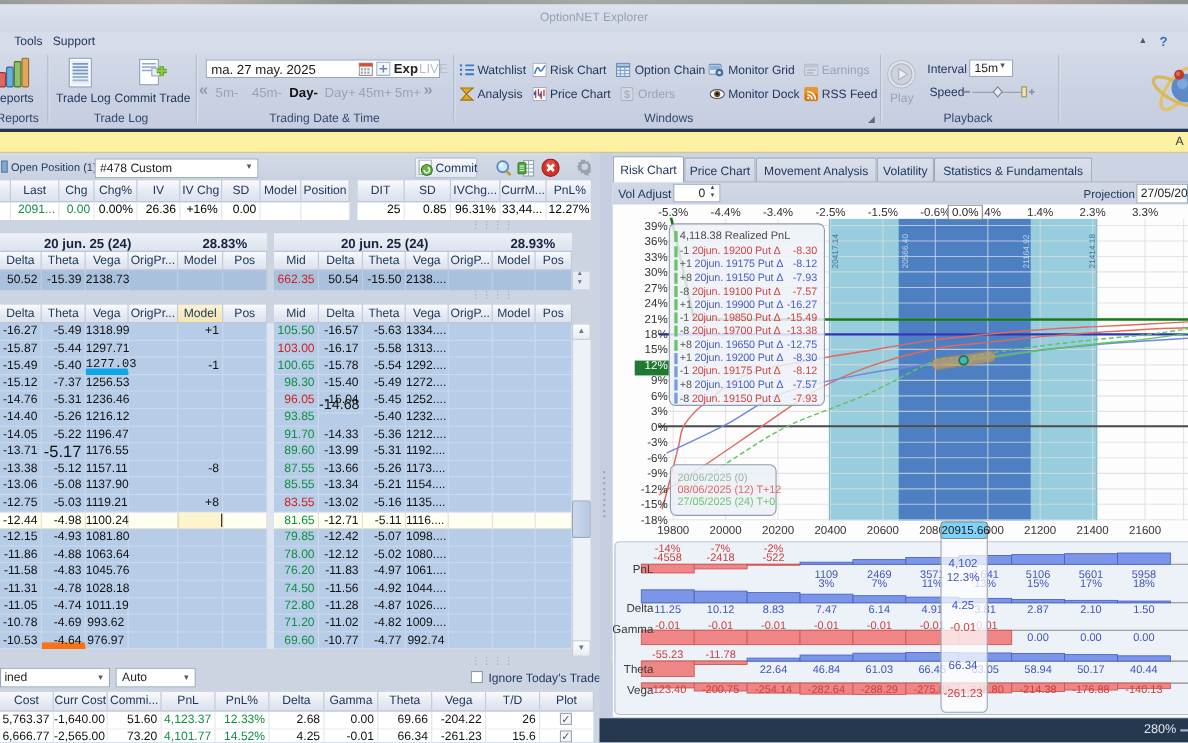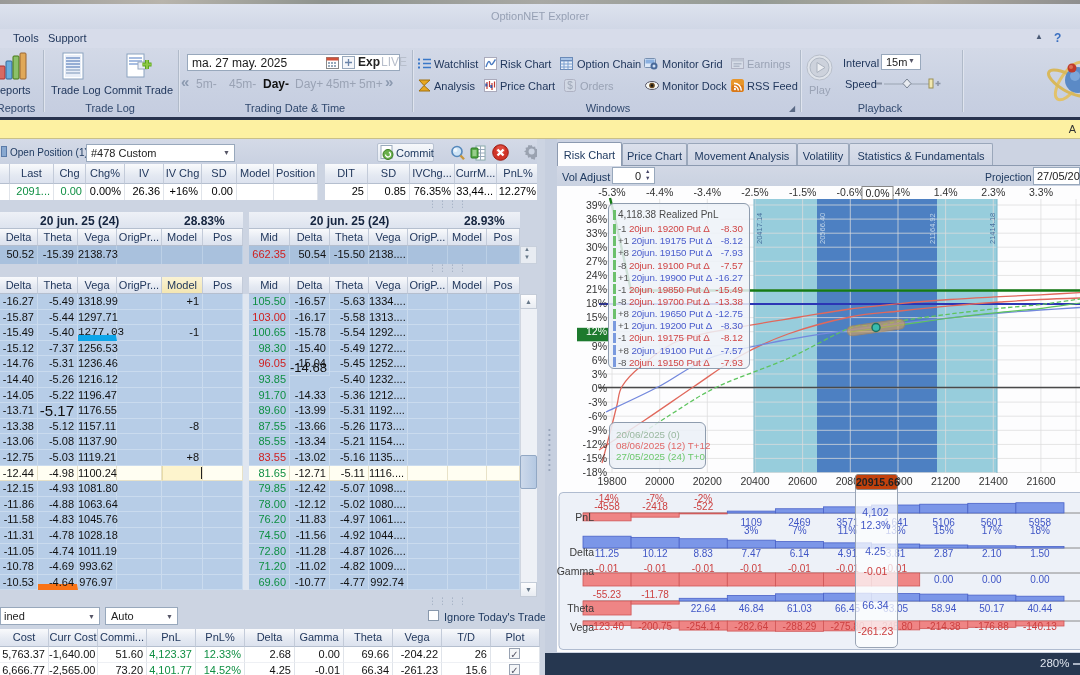--- a/index.html
+++ b/index.html
@@ -269,21 +269,21 @@
 <div class="abs num green" style="left:10px;top:45px;width:44px;height:16px;line-height:15px;background:#fff;border-right:1px solid #e0e4ea;font-size:11px;">2091...</div>
 <div class="abs num green" style="left:54px;top:45px;width:32px;height:16px;line-height:15px;background:#fff;border-right:1px solid #e0e4ea;font-size:11px;">0.00</div>
 <div class="abs num " style="left:86px;top:45px;width:39px;height:16px;line-height:15px;background:#fff;border-right:1px solid #e0e4ea;font-size:11px;">0.00%</div>
 <div class="abs num " style="left:125px;top:45px;width:39px;height:16px;line-height:15px;background:#fff;border-right:1px solid #e0e4ea;font-size:11px;">26.36</div>
 <div class="abs num " style="left:164px;top:45px;width:38px;height:16px;line-height:15px;background:#fff;border-right:1px solid #e0e4ea;font-size:11px;">+16%</div>
 <div class="abs num " style="left:202px;top:45px;width:35px;height:16px;line-height:15px;background:#fff;border-right:1px solid #e0e4ea;font-size:11px;">0.00</div>
 <div class="abs num " style="left:237px;top:45px;width:37px;height:16px;line-height:15px;background:#fff;border-right:1px solid #e0e4ea;font-size:11px;"></div>
 <div class="abs num " style="left:274px;top:45px;width:44px;height:16px;line-height:15px;background:#fff;border-right:1px solid #e0e4ea;font-size:11px;"></div>
 <div class="abs num" style="left:325px;top:45px;width:43px;height:16px;line-height:15px;background:#fff;border-right:1px solid #e0e4ea;font-size:11px;">25</div>
 <div class="abs num" style="left:368px;top:45px;width:42px;height:16px;line-height:15px;background:#fff;border-right:1px solid #e0e4ea;font-size:11px;">0.85</div>
-<div class="abs num" style="left:410px;top:45px;width:45px;height:16px;line-height:15px;background:#fff;border-right:1px solid #e0e4ea;font-size:11px;">76.35%</div>
+<div class="abs num" style="left:410px;top:45px;width:45px;height:16px;line-height:15px;background:#fff;border-right:1px solid #e0e4ea;font-size:11px;">96.31%</div>
 <div class="abs num" style="left:455px;top:45px;width:42px;height:16px;line-height:15px;background:#fff;border-right:1px solid #e0e4ea;font-size:11px;">33,44...</div>
 <div class="abs num" style="left:497px;top:45px;width:43px;height:16px;line-height:15px;background:#fff;border-right:1px solid #e0e4ea;font-size:11px;">12.27%</div>
 <div class="abs" style="left:0;top:61px;width:545px;height:12px;background:#ccd4e2;"></div>
 <div class="abs" style="left:428px;top:64px;width:18px;height:3px;color:#9aa8bc;font-size:9px;line-height:3px;letter-spacing:1px;">⋮⋮⋮⋮</div>
 <div class="abs" style="left:0;top:73px;width:243px;height:17px;background:linear-gradient(#eef1f7,#dde3ef);border-bottom:1px solid #b5bfcf;"></div>
 <div class="abs" style="left:249px;top:73px;width:271px;height:17px;background:linear-gradient(#eef1f7,#dde3ef);border-bottom:1px solid #b5bfcf;"></div>
 <div class="abs" style="left:40px;top:75px;font-size:12px;font-weight:bold;color:#15243f;">20 jun. 25 (24)</div>
 <div class="abs" style="left:184px;top:75px;font-size:12px;font-weight:bold;color:#15243f;">28.83%</div>
 <div class="abs" style="left:310px;top:75px;font-size:12px;font-weight:bold;color:#15243f;">20 jun. 25 (24)</div>
 <div class="abs" style="left:464px;top:75px;font-size:12px;font-weight:bold;color:#15243f;">28.93%</div>
@@ -965,21 +965,21 @@
       <text x="146.2" y="138.0" font-size="10" fill="#cc4040" text-anchor="middle" font-family="Liberation Sans">-254.14</text>
       <text x="194.3" y="138.0" font-size="10" fill="#cc4040" text-anchor="middle" font-family="Liberation Sans">-282.64</text>
       <text x="242.4" y="138.0" font-size="10" fill="#cc4040" text-anchor="middle" font-family="Liberation Sans">-288.29</text>
       <text x="290.5" y="138.0" font-size="10" fill="#cc4040" text-anchor="middle" font-family="Liberation Sans">-275.80</text>
       <text x="338.6" y="138.0" font-size="10" fill="#cc4040" text-anchor="middle" font-family="Liberation Sans">-248.80</text>
       <text x="386.7" y="138.0" font-size="10" fill="#cc4040" text-anchor="middle" font-family="Liberation Sans">-214.38</text>
       <text x="434.8" y="138.0" font-size="10" fill="#cc4040" text-anchor="middle" font-family="Liberation Sans">-176.88</text>
       <text x="482.9" y="138.0" font-size="10" fill="#cc4040" text-anchor="middle" font-family="Liberation Sans">-140.13</text>
     </svg>
 <div class="abs" style="left:298px;top:335px;width:43px;height:174px;background:rgba(252,253,255,0.75);border:1px solid #9aa5b5;border-radius:5px;z-index:6;"></div>
-<div class="abs" style="left:298px;top:335px;width:43px;height:16px;background:#c2410c;border:1px solid #888;border-radius:3px;z-index:7;text-align:center;font-size:10.5px;color:#222;line-height:15px;font-weight:bold;">20915.66</div>
+<div class="abs" style="left:298px;top:335px;width:43px;height:16px;background:#7dd3fc;border:1px solid #888;border-radius:3px;z-index:7;text-align:center;font-size:10.5px;color:#222;line-height:15px;">20915.66</div>
 <div class="abs" style="left:298px;top:367px;width:41px;text-align:center;font-size:10.5px;color:#3f55c5;z-index:7;">4,102</div>
 <div class="abs" style="left:298px;top:380px;width:41px;text-align:center;font-size:10.5px;color:#3f55c5;z-index:7;">12.3%</div>
 <div class="abs" style="left:298px;top:406px;width:41px;text-align:center;font-size:10.5px;color:#3f55c5;z-index:7;">4.25</div>
 <div class="abs" style="left:298px;top:426px;width:41px;text-align:center;font-size:10.5px;color:#cc4040;z-index:7;">-0.01</div>
 <div class="abs" style="left:298px;top:460px;width:41px;text-align:center;font-size:10.5px;color:#3f55c5;z-index:7;">66.34</div>
 <div class="abs" style="left:298px;top:486px;width:41px;text-align:center;font-size:10.5px;color:#cc4040;z-index:7;">-261.23</div>
 </div>
 <div id="statusbar" class="abs">
   <span class="abs" style="left:495px;top:4px;color:#dfe5ee;font-size:11.5px;">280%</span>
   <span class="abs" style="left:528px;top:10px;width:9px;height:2px;background:#aab4c4;"></span>

